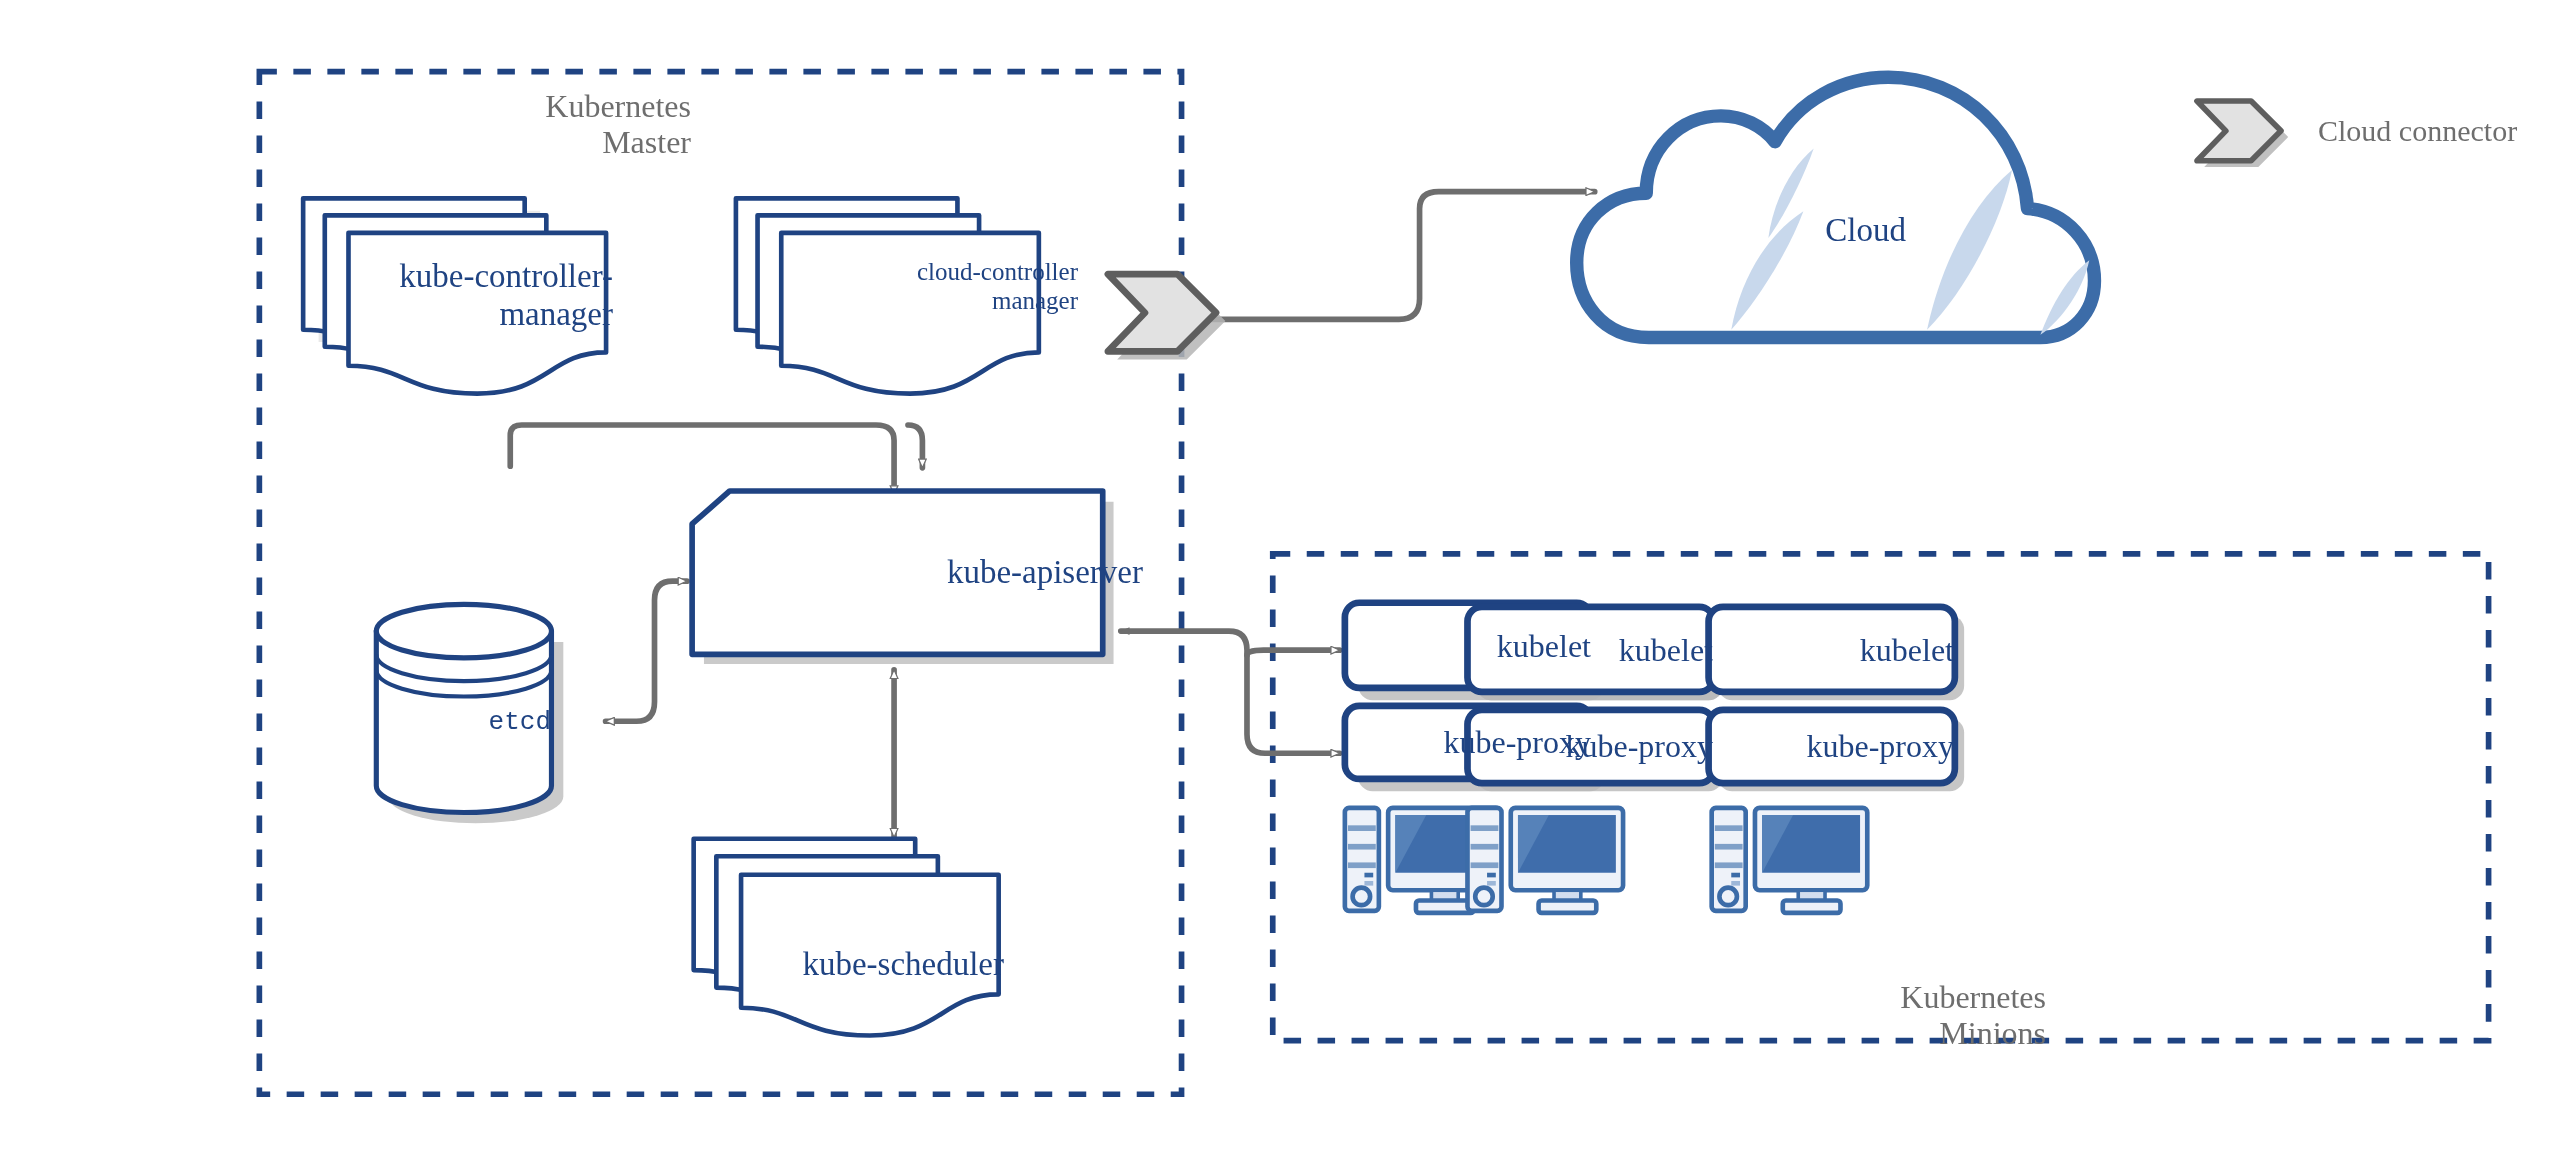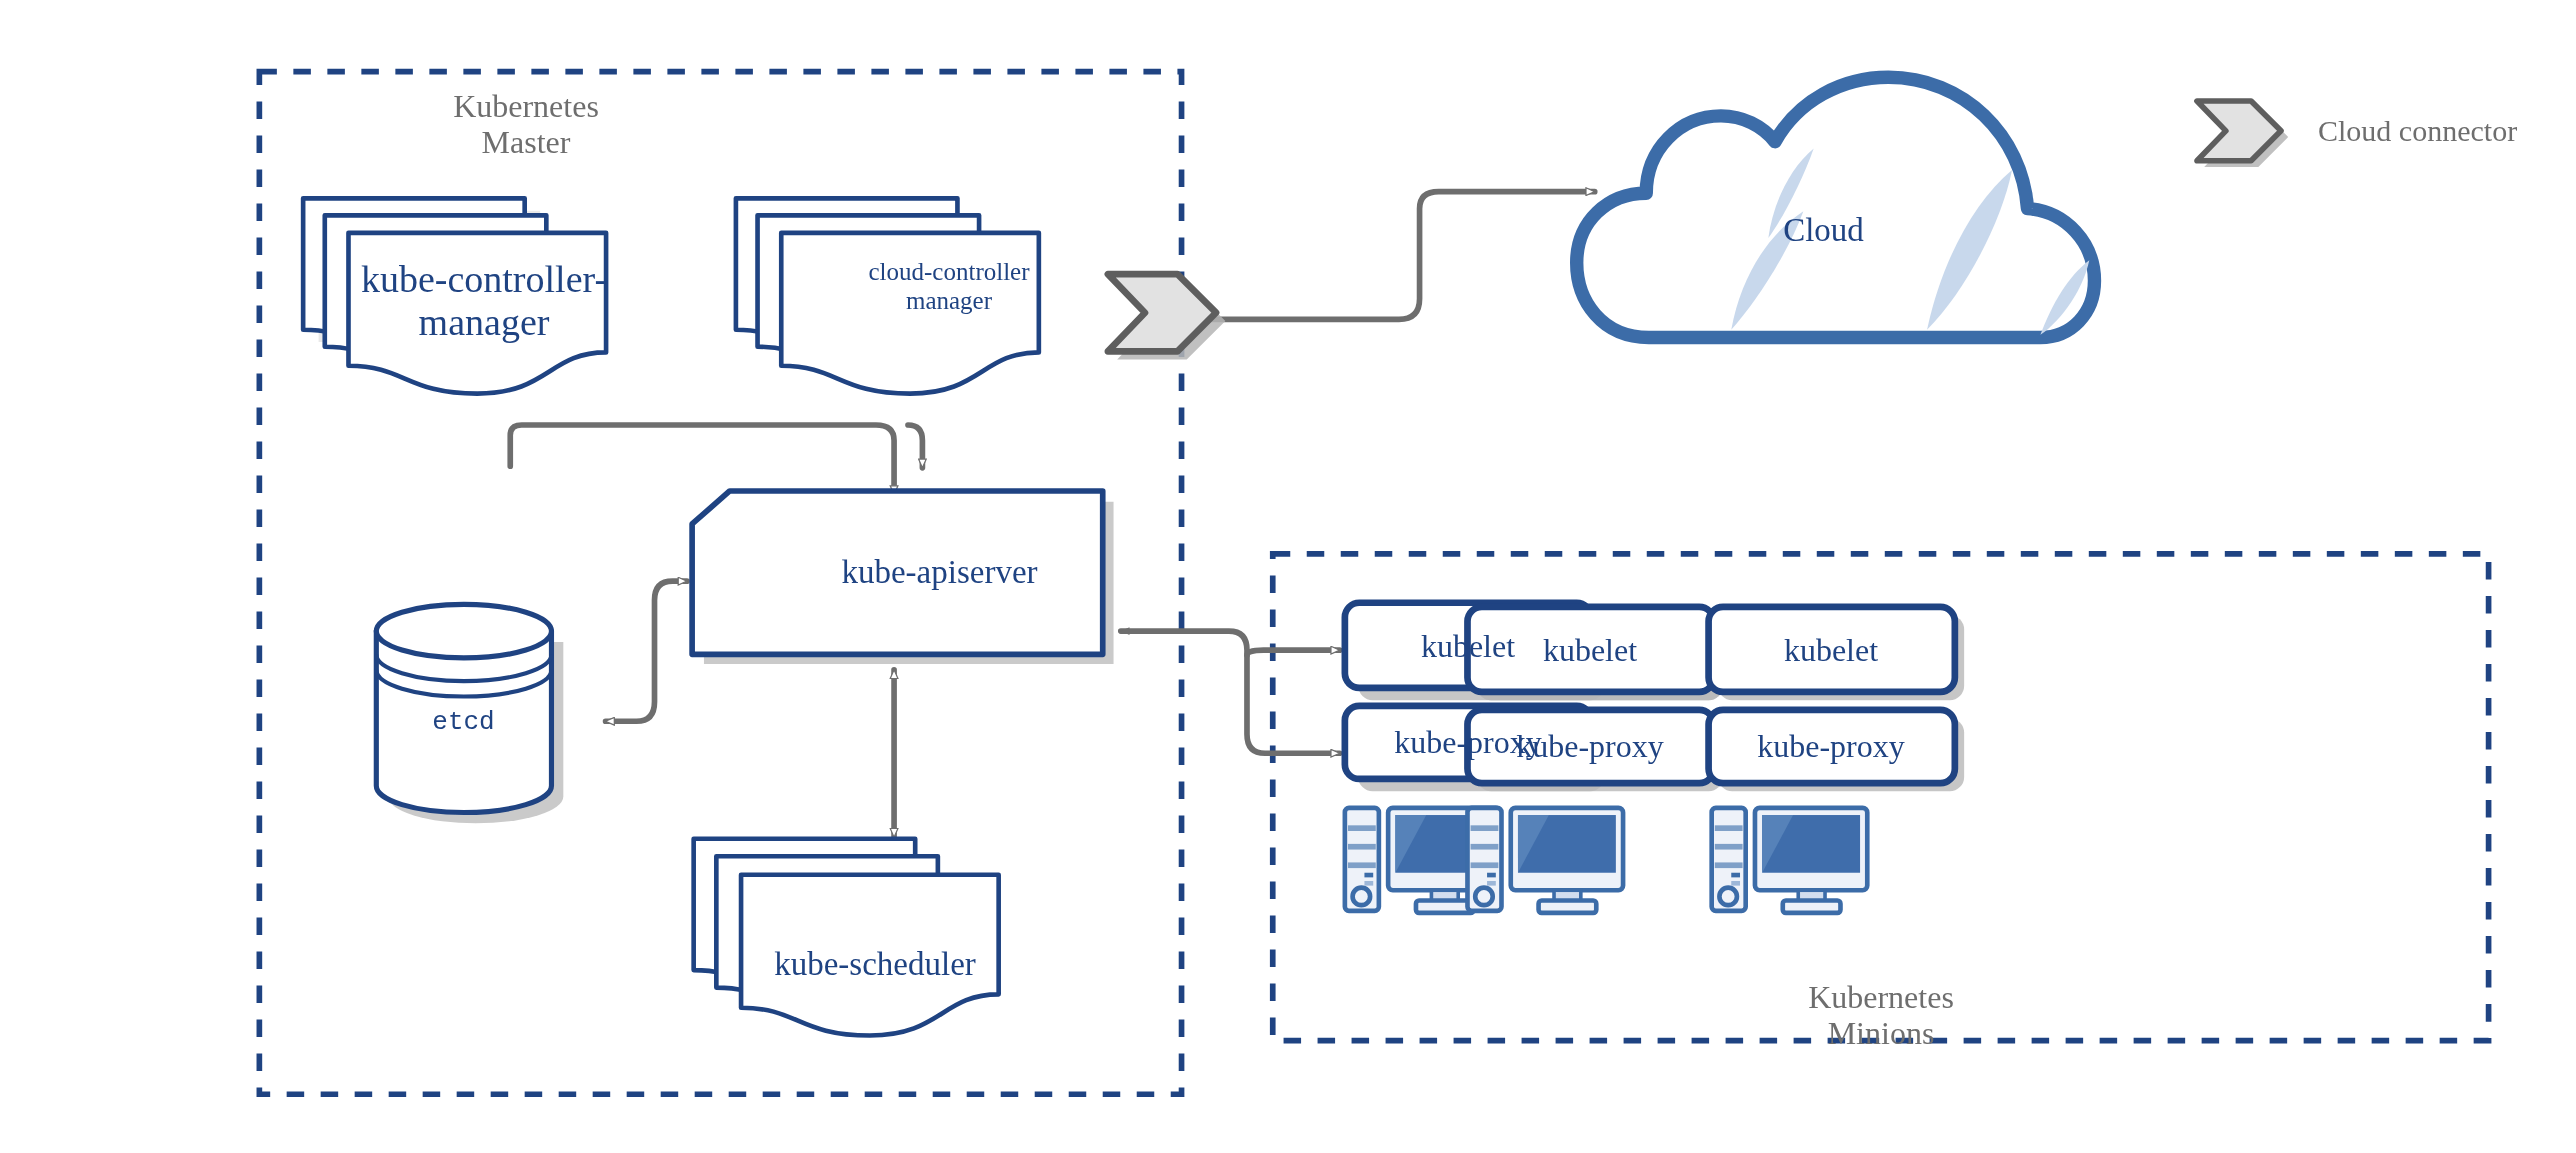--- a/index.html
+++ b/index.html
@@ -6,21 +6,21 @@
   body{
     width:2665px;height:1153px;position:relative;overflow:hidden;
     font-family:"Liberation Serif","DejaVu Serif",serif;
   }
   #stage{position:absolute;left:0;top:0;width:2665px;height:1153px;}
   svg#canvas{position:absolute;left:0;top:0;width:2665px;height:1153px;display:block;}
   .lbl{
     position:absolute;
     font-family:"Liberation Serif","DejaVu Serif",serif;
     white-space:pre;
-    text-align:center;
+    text-align:right;
     line-height:1.14;
     pointer-events:none;
   }
   .lbl-blue{color:#1F4382;}
   .lbl-gray{color:#6E6E6E;}
 </style>
 </head>
 <body>
 
 <div id="stage">
@@ -208,21 +208,21 @@
       <g transform="translate(3320,1560)">
           <use href="#deviceIcon"></use>
         </g>
     </g>
 
   </svg>
 
   <div class="lbl lbl-gray" style="left:361px;top:88px;width:330px;font-size:32px;">Kubernetes
 Master</div>
 
-  <div class="lbl lbl-blue" style="left:355px;top:258px;width:258px;font-size:38px;">kube-controller-
+  <div class="lbl lbl-blue" style="left:355px;top:258px;width:258px;font-size:33px;">kube-controller-
 manager</div>
 
   <div class="lbl lbl-blue" style="left:820px;top:258px;width:258px;font-size:25px;">cloud-controller
 manager</div>
 
   <div class="lbl lbl-blue" style="left:736px;top:554px;width:407px;font-size:33px;">kube-apiserver</div>
 
   <div class="lbl lbl-blue" style="left:376px;top:708px;width:175px;font-size:26px;font-family:Liberation Mono, monospace;">etcd</div>
 
   <div class="lbl lbl-blue" style="left:746px;top:922px;width:258px;font-size:33px;margin-top:24px;">kube-scheduler</div>

